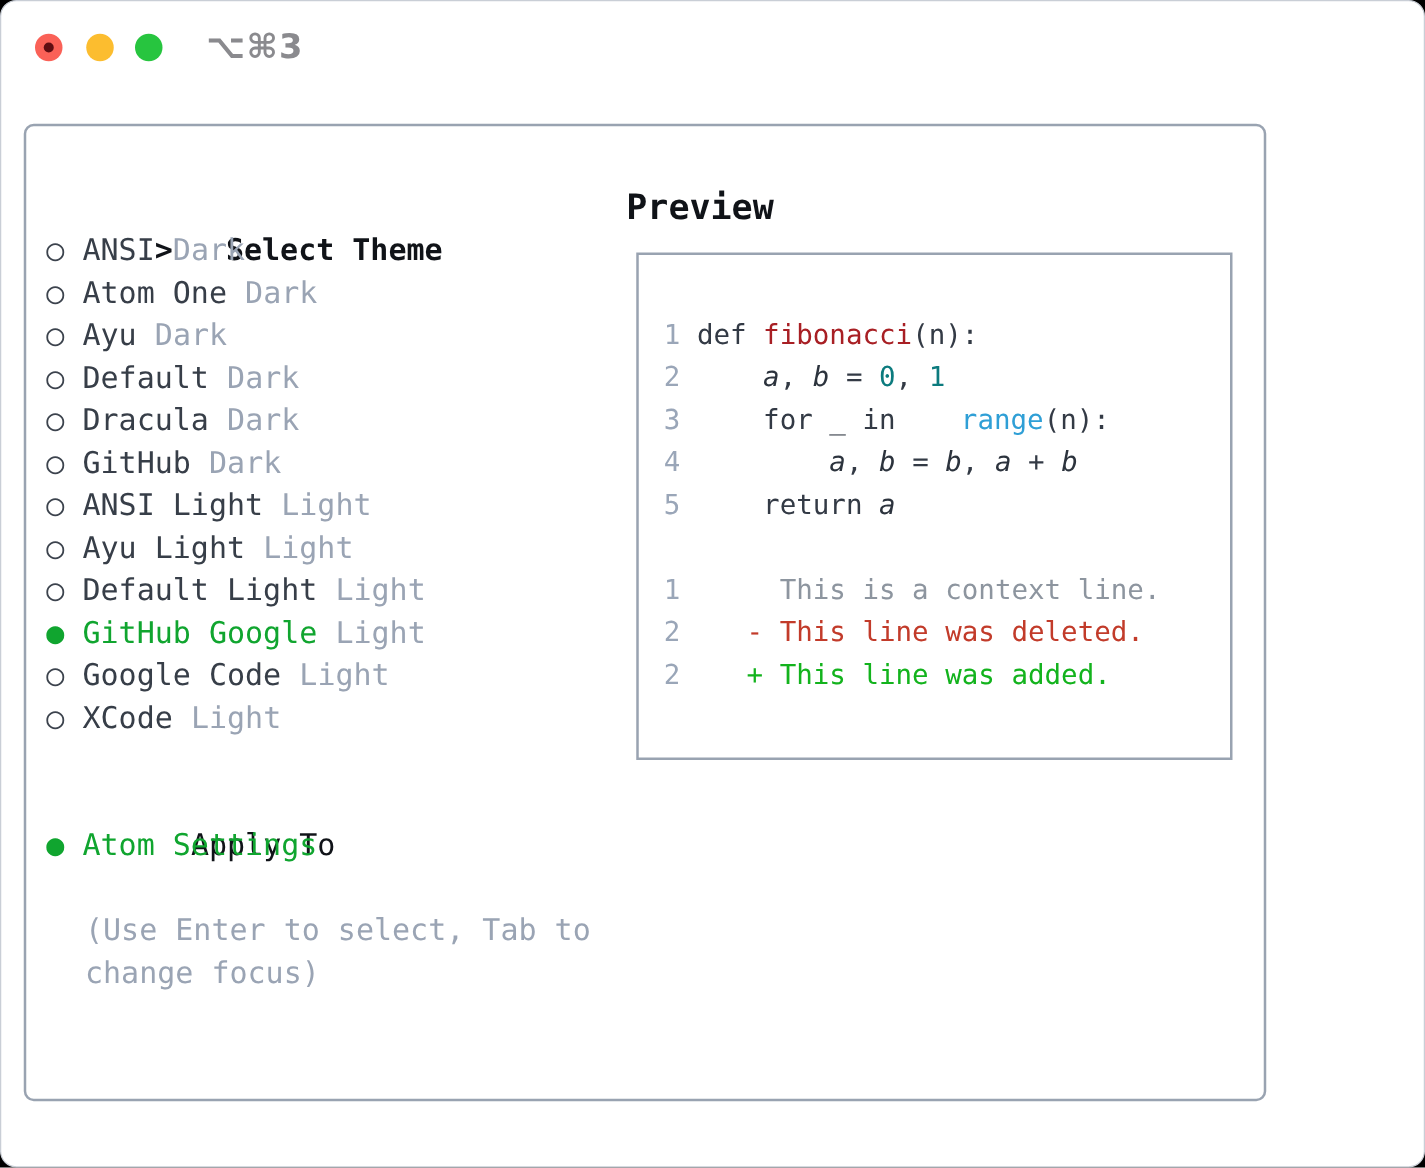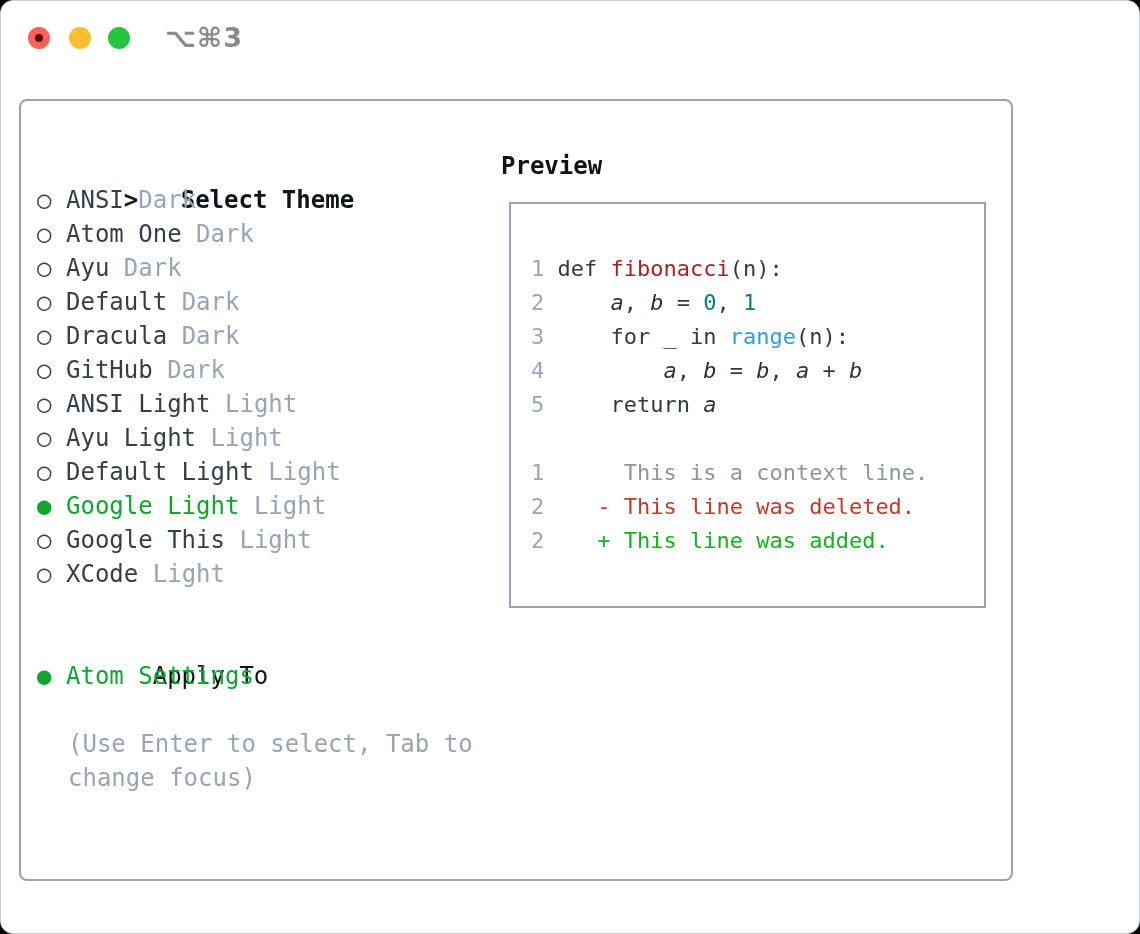--- a/index.html
+++ b/index.html
@@ -31,30 +31,30 @@
   .mark.sel{color:var(--green);}
   .prompt{display:inline-block;width:29px;color:var(--black);font-weight:bold;}
   .hdr{color:var(--black);font-weight:bold;margin-left:28px;}
   .subhdr{color:var(--black);}
   .tname{color:#373e48;}
   .tname.sel{color:var(--green);}
   .tag{color:var(--muted);margin-left:14.5px;}
   .hint{color:var(--muted);margin-left:31px;}
   
   .pv-title{position:absolute;left:500px;top:148px;height:34px;line-height:34px;
-            font-size:24px;font-weight:bold;color:var(--black);}
+            font-size:28px;font-weight:bold;color:var(--black);}
   .pvbox{position:absolute;left:508px;top:201px;width:477px;height:406px;box-sizing:border-box;
          border:2px solid var(--border);background:#fff;padding:48px 0 0 20px;overflow:hidden;}
   .pline{height:34px;line-height:34px;white-space:pre;font-size:22px;}
   .ln{color:var(--ln);}
   .seg.plain{color:#333a45;}
   .seg.function{color:var(--fn-red);}
   .seg.variable{color:#2c333d;font-style:italic;}
   .seg.number{color:var(--num-teal);}
-  .seg.builtin{color:var(--builtin-blue);}
+  .seg.builtin{color:var(--builtin-blue);margin-left:39px;}
   .dseg.context{color:var(--ctx);}
   .dseg.deleted{color:var(--red-del);}
   .dseg.added{color:var(--green-add);}
 </style>
 </head>
 <body>
 
 <div class="window">
 
   <div class="titlebar">
@@ -75,22 +75,22 @@
     <div id="theme-rows">
         <div class="row"><span class="mark">○</span><span class="tname">ANSI</span><span class="tag">Dark</span></div>
         <div class="row"><span class="mark">○</span><span class="tname">Atom One</span><span class="tag">Dark</span></div>
         <div class="row"><span class="mark">○</span><span class="tname">Ayu</span><span class="tag">Dark</span></div>
         <div class="row"><span class="mark">○</span><span class="tname">Default</span><span class="tag">Dark</span></div>
         <div class="row"><span class="mark">○</span><span class="tname">Dracula</span><span class="tag">Dark</span></div>
         <div class="row"><span class="mark">○</span><span class="tname">GitHub</span><span class="tag">Dark</span></div>
         <div class="row"><span class="mark">○</span><span class="tname">ANSI Light</span><span class="tag">Light</span></div>
         <div class="row"><span class="mark">○</span><span class="tname">Ayu Light</span><span class="tag">Light</span></div>
         <div class="row"><span class="mark">○</span><span class="tname">Default Light</span><span class="tag">Light</span></div>
-        <div class="row"><span class="mark sel">●</span><span class="tname sel">Google Light</span><span class="tag">Light</span></div>
-        <div class="row"><span class="mark">○</span><span class="tname">Google This</span><span class="tag">Light</span></div>
+        <div class="row"><span class="mark sel">●</span><span class="tname sel">GitHub Google</span><span class="tag">Light</span></div>
+        <div class="row"><span class="mark">○</span><span class="tname">Google Code</span><span class="tag">Light</span></div>
         <div class="row"><span class="mark">○</span><span class="tname">XCode</span><span class="tag">Light</span></div>
       </div>
     <div class="row"></div>
     <div class="row">
       <span class="mark"></span><span class="subhdr">Apply To</span>
     </div>
     <div id="apply-rows">
         <div class="row"><span class="mark sel">●</span><span class="tname sel">Atom Settings</span></div>
       </div>
     <div class="row"></div>

